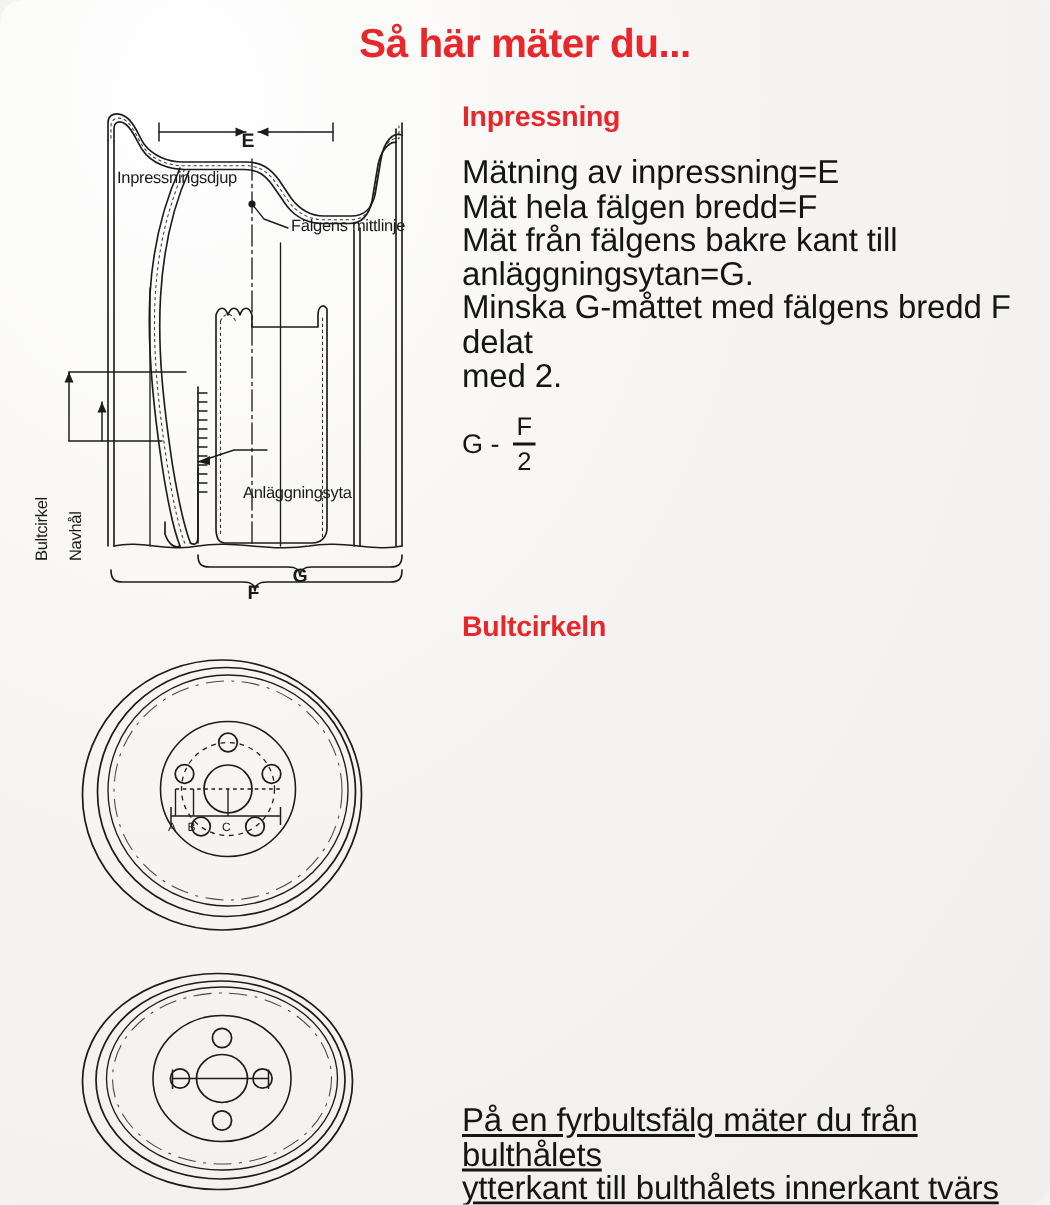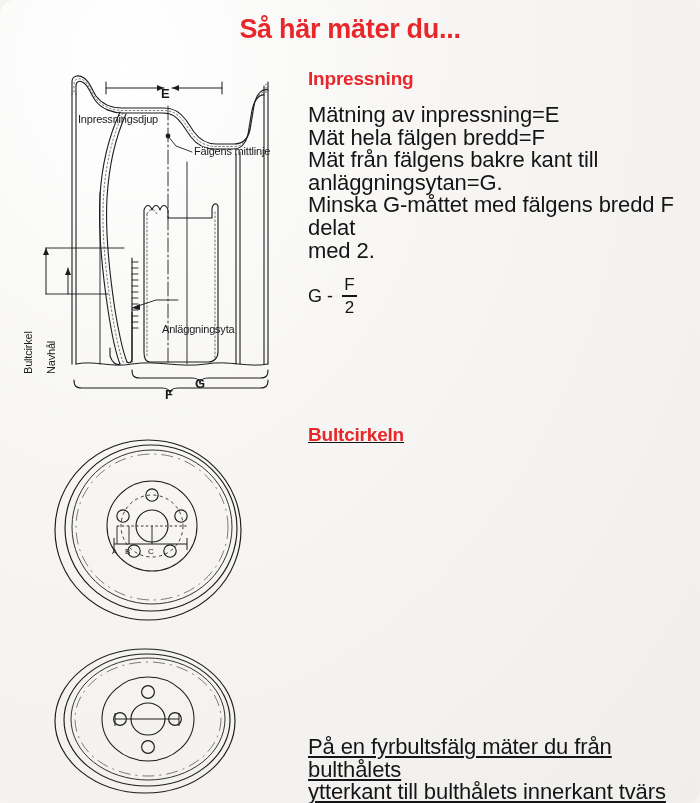--- a/index.html
+++ b/index.html
@@ -48,21 +48,21 @@
   .para {
     font-size: 22px;
     line-height: 22.6px;
     margin: 0;
     white-space: pre-line;
     letter-spacing: -0.1px;
   }
   .para + .para { margin-top: 16px; }
 
   #inpressning-block { top: 68px; }
-  #bultcirkeln-block { top: 424px; text-decoration: underline; }
+  #bultcirkeln-block { top: 408px; }
   #fyrbult-block { top: 736px; text-decoration: underline; }
 
   
   #formula-block {
     position: absolute;
     left: 308px;
     top: 276px;
     display: flex;
     align-items: center;
     font-size: 18px;

